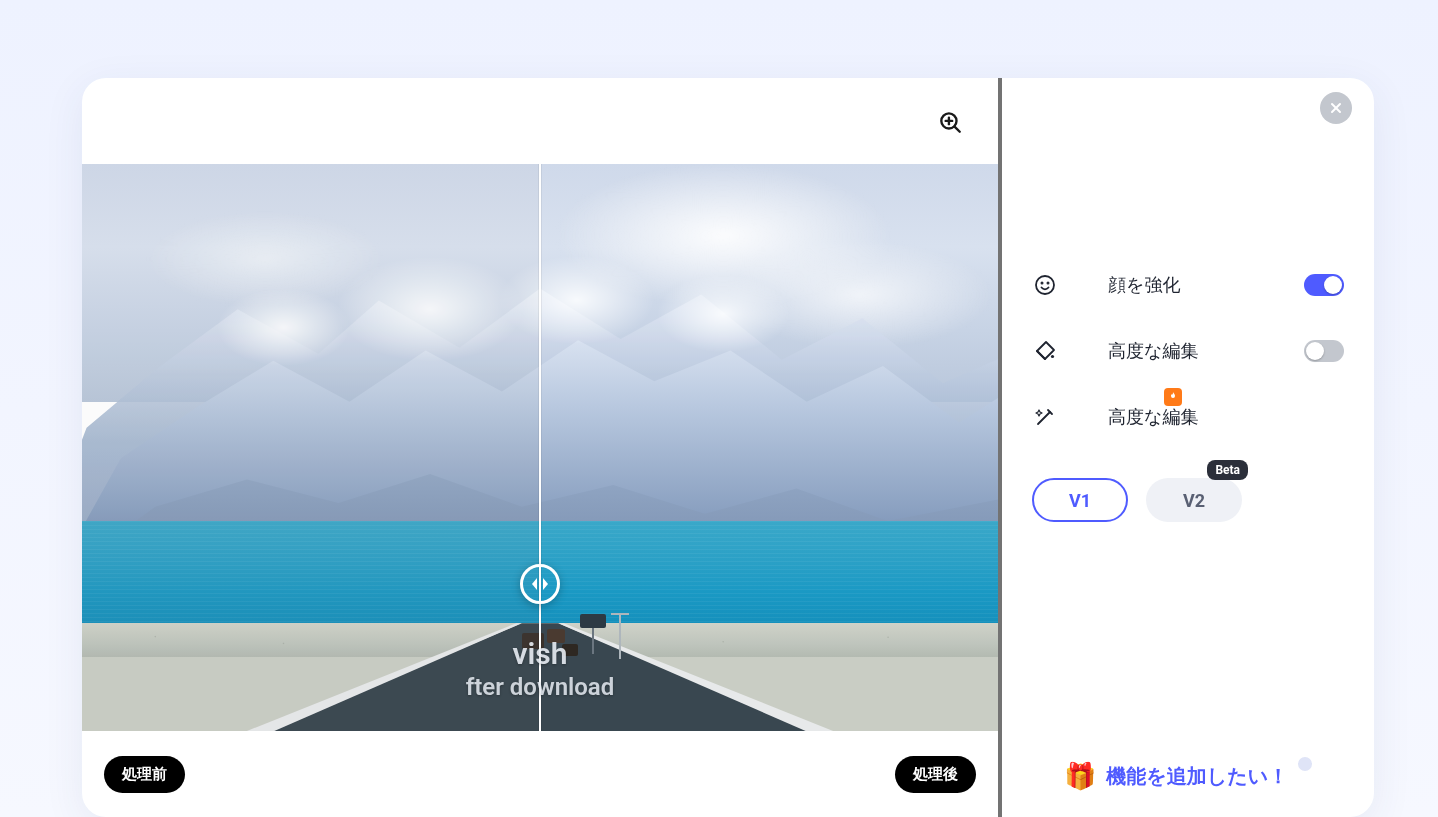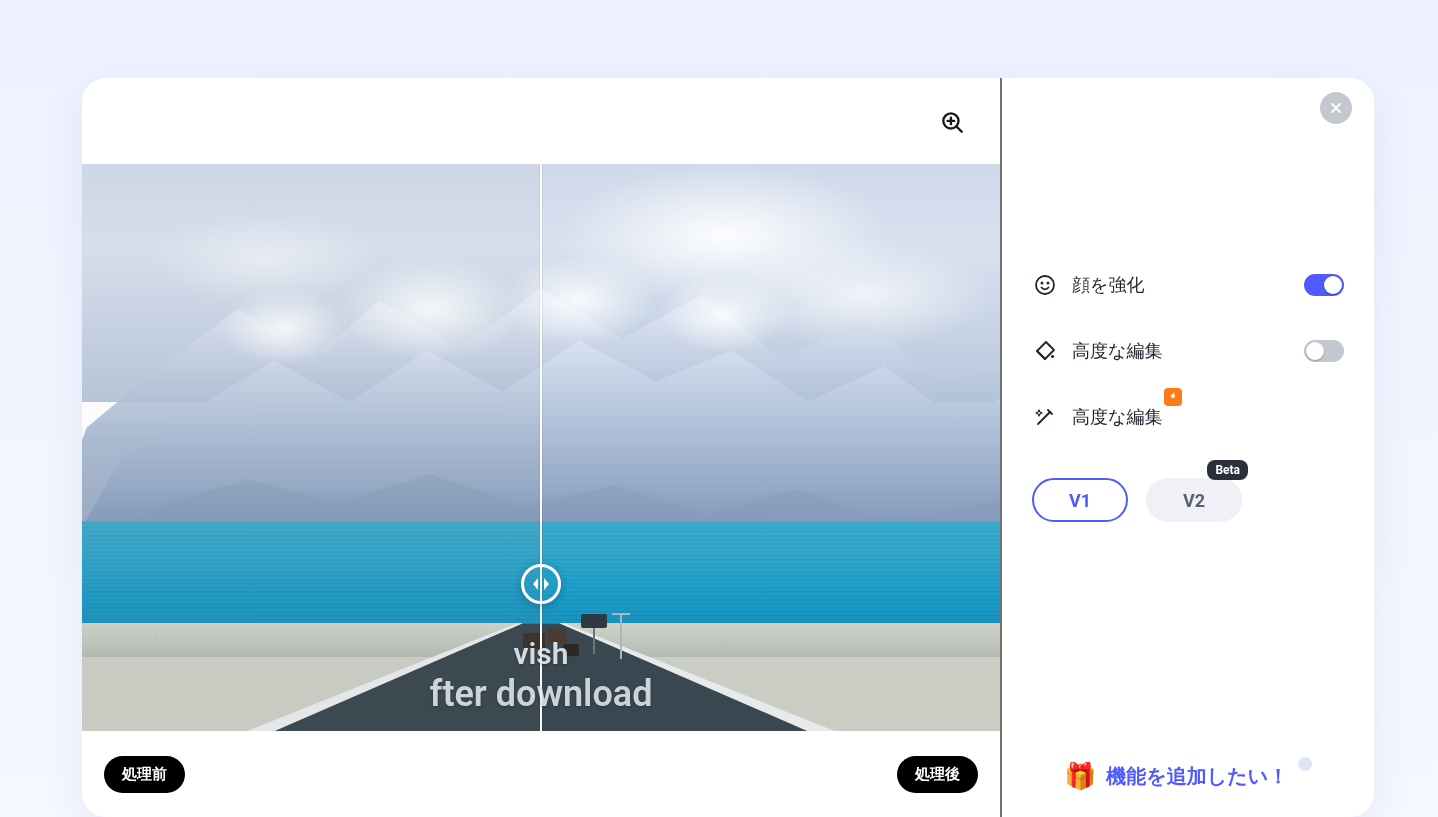--- a/index.html
+++ b/index.html
@@ -21,21 +21,21 @@
     border-radius: 24px;
     box-shadow: 0 10px 40px rgba(50,60,120,0.08);
     display: flex;
     overflow: hidden;
   }
 
   
   .left-panel {
     width: 920px;
     height: 100%;
-    border-right: 2px solid #737373;
+    border-right: 4px solid #737373;
     position: relative;
     display: flex;
     flex-direction: column;
   }
   .topbar {
     height: 86px;
     position: relative;
   }
   .zoom-btn {
     position: absolute;
@@ -178,21 +178,21 @@
   }
   .drag-handle svg { width:24px; height:24px; }
   .watermark {
     position:absolute; left:50%; top:83%; transform:translateX(-50%);
     color:#e7ecf2; text-align:center;
     text-shadow: 0 1px 3px rgba(0,0,0,0.35);
     line-height:1.25; font-weight:600;
     pointer-events:none;
   }
   .watermark .l1 { font-size:30px; opacity:0.9; }
-  .watermark .l2 { font-size:36px; opacity:0.85; }
+  .watermark .l2 { font-size:24px; opacity:0.85; }
 
   .bottombar {
     height: 86px;
     position: relative;
     display:flex; align-items:center; justify-content:space-between;
     padding: 0 22px;
   }
   .pill {
     background:#000000; color:#ffffff; font-size:15px; font-weight:600;
     padding:9px 18px; border-radius:999px;
@@ -217,21 +217,21 @@
   .options {
     margin-top: 170px;
     display:flex; flex-direction:column; gap:40px;
   }
   .opt-row {
     display:flex; align-items:center; gap:14px;
     position:relative;
   }
   .opt-row .ic { width:26px; height:26px; display:flex; align-items:center; justify-content:center; }
   .opt-row .ic svg { width:24px; height:24px; stroke:#1f2430; }
-  .opt-row .label { font-size:18px; color:#1f2430; font-weight:500; }
+  .opt-row .label { font-size:18px; color:#1f2430; font-weight:500;margin-left:36px; }
   .fire-badge {
     position:absolute; left:132px; top:-16px;
     width:18px; height:18px; border-radius:4px; background:#ff7a18;
     display:flex; align-items:center; justify-content:center;
   }
   .fire-badge svg { width:12px; height:12px; }
 
   .toggle {
     margin-left:auto;
     width:40px; height:22px; border-radius:999px; position:relative; cursor:pointer;

